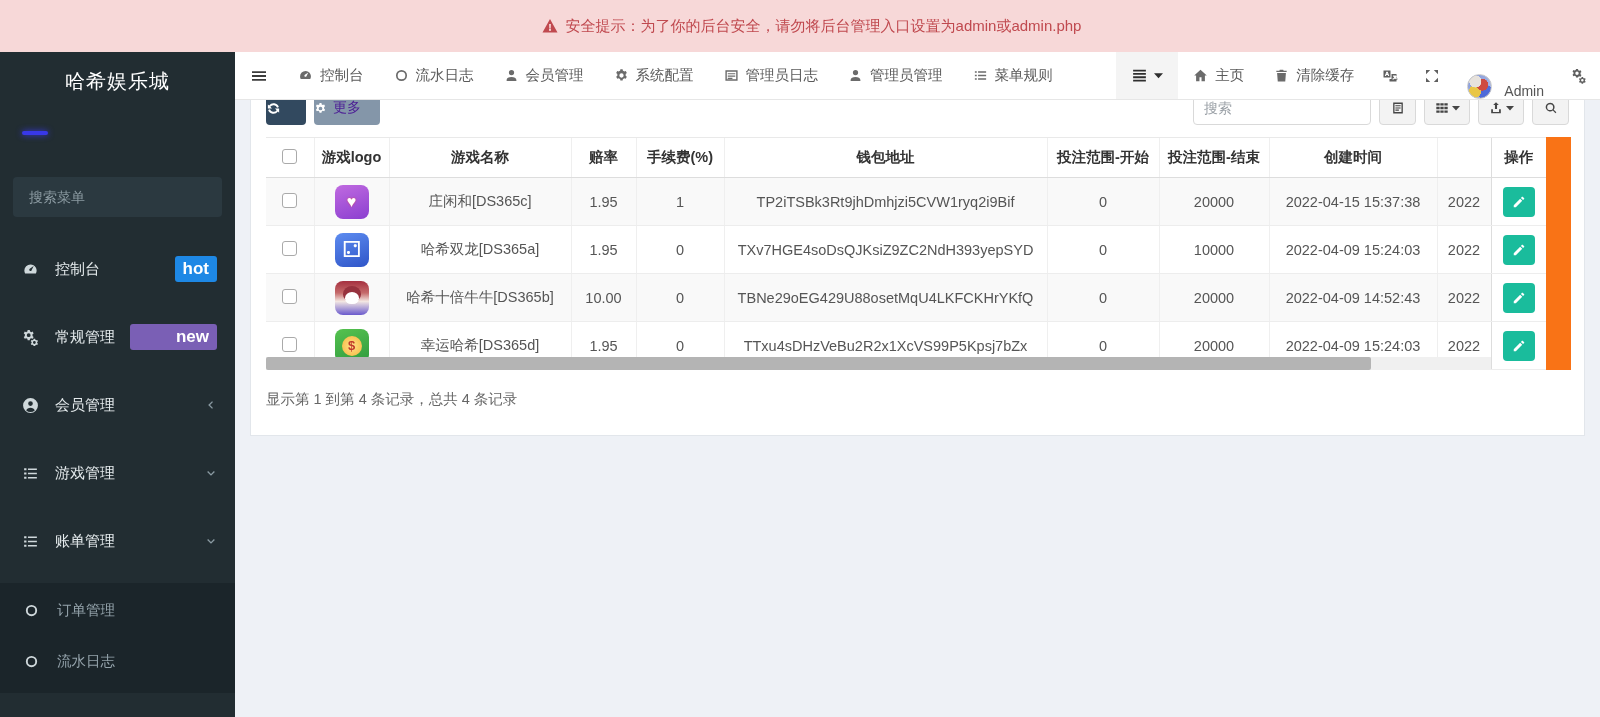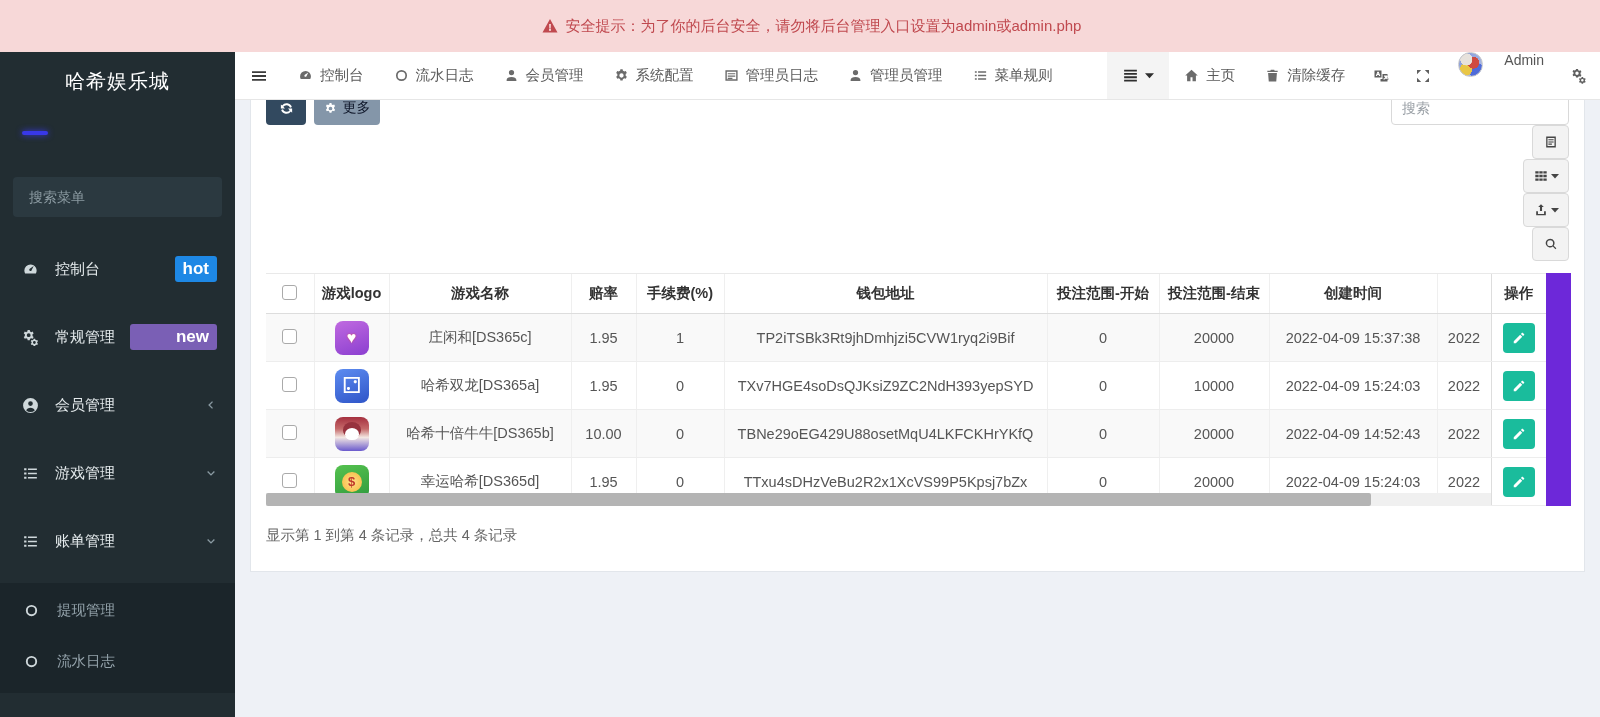--- a/index.html
+++ b/index.html
@@ -44,48 +44,48 @@
   .nb-burger svg { width:16px; height:16px; fill:currentColor; }
   .nb-item { display:flex; align-items:center; gap:7px; padding:0 15px; color:#5a5a5a; font-size:14.5px; cursor:pointer; }
   .nb-item svg { width:15px; height:15px; fill:#6b6b6b; }
   .nb-item .stroked { fill:none; stroke:#6b6b6b; stroke-width:1.8; }
   .nb-right { margin-left:auto; display:flex; align-items:stretch; }
   .nb-tasks { background:#f4f4f4; display:flex; align-items:center; gap:6px; padding:0 15px; cursor:pointer; }
   .nb-tasks svg.bars { width:17px; height:17px; fill:#2e2e2e; }
   .nb-tasks svg.caret { width:9px; height:6px; fill:#2e2e2e; }
   .nb-iconbtn { display:flex; align-items:center; padding:0 13px; color:#5f5f5f; cursor:pointer; }
   .nb-iconbtn svg { width:16px; height:16px; fill:#5f5f5f; }
-  .nb-user { display:flex; align-items:flex-start; gap:21px; padding:0 14px; color:#555; cursor:pointer; }
+  .nb-user { display:flex; align-items:flex-end; gap:12px; padding:0 14px; color:#555; cursor:pointer; }
   .avatar { width:25px; height:25px; border-radius:50%; border:1px solid #c9c9c9;
     background:
       radial-gradient(circle at 32% 28%, #e7e2dc 0 26%, rgba(0,0,0,0) 27%),
       radial-gradient(circle at 62% 42%, #cf4a3f 0 30%, rgba(0,0,0,0) 31%),
       radial-gradient(circle at 30% 72%, #e9c645 0 26%, rgba(0,0,0,0) 27%),
       radial-gradient(circle at 75% 75%, #4f6bd9 0 30%, rgba(0,0,0,0) 31%),
       linear-gradient(135deg,#7f95d9,#b8c4e8); }
 
   
   .main { flex:1; padding:0 15px; overflow:hidden; }
   .card { background:#fff; border:1px solid #e2e6eb; border-top:none; padding:0 15px 26px; overflow:hidden; }
   .toolbar { display:flex; align-items:flex-start; margin-top:-9px; }
-  .btn { border:none; border-radius:4px; height:34px; display:flex; align-items:center; justify-content:center; gap:6px; color:#0f172a; font-size:14px; cursor:pointer; }
+  .btn { border:none; border-radius:4px; height:34px; display:flex; align-items:center; justify-content:flex-start; gap:6px; color:#4c1d95; font-size:14px; cursor:pointer; }
   .btn-refresh { width:40px; background:#32495f; }
   .btn-refresh svg { width:15px; height:15px; fill:#fff; }
   .btn-more { width:66px; background:#8496a9; margin-left:8px; }
   .btn-more svg { width:13px; height:13px; fill:#fff; }
-  .tb-right { margin-left:auto; display:flex; align-items:flex-end;flex-direction:column; }
+  .tb-right { margin-left:auto; display:flex; align-items:flex-start; }
   .tb-search { width:178px; height:34px; border:1px solid #d9d9d9; border-radius:4px; padding:0 10px; font-size:14px; color:#555; outline:none; }
   .tb-search::placeholder { color:#9aa0a6; }
   .tb-btn { width:37px; height:34px; background:#f3f3f3; border:1px solid #d9d9d9; border-radius:4px; display:flex; align-items:center; justify-content:center; gap:3px; margin-left:8px; color:#454545; cursor:pointer; }
   .tb-btn svg { width:14px; height:14px; fill:currentColor; }
   .tb-btn svg.caret { width:8px; height:5px; }
   .tb-btn.w { width:46px; }
 
   
-  .tbl-wrap { margin-top:12px; background:#6d28d9; width:1305px; position:relative; }
+  .tbl-wrap { margin-top:12px; background:#f97316; width:1305px; position:relative; }
   table.grid { border-collapse:collapse; table-layout:fixed; width:1280px; background:#fff; }
   table.grid th { font-weight:bold; color:#333; font-size:14.5px; padding:10px 6px; border-bottom:1px solid #ddd; border-top:1px solid #e9e9e9; background:#fff; text-align:center; }
   table.grid td { color:#555; font-size:14.5px; text-align:center; padding:6px; height:48px; border-bottom:1px solid #ededed; }
   table.grid th + th, table.grid td + td { border-left:1px solid #efefef; }
   table.grid tr.stripe td { background:#f9f9f9; }
   td.op-cell, th.op-cell { background:#fff !important; border-left:1px solid #ddd !important; }
   .cell-clip { overflow:hidden; white-space:nowrap; text-align:left; padding-left:12px; }
   input[type=checkbox] { width:15px; height:15px; accent-color:#fff; border:1px solid #aaa; appearance:none; border-radius:3px; background:#fff; cursor:pointer; display:inline-block; }
   .logo { width:34px; height:34px; border-radius:8px; margin:0 auto; position:relative; overflow:hidden; }
   .logo span { position:absolute; inset:0; display:flex; align-items:center; justify-content:center; font-size:15px; }
@@ -191,21 +191,21 @@
         </span>
     </div>
 
     <div class="s-sub">
       <div class="s-item">
         <span class="s-ico">
             <svg viewBox="0 0 16 16">
               <circle cx="8" cy="8" r="5"></circle>
             </svg>
           </span>
-        <span class="s-label">提现管理</span>
+        <span class="s-label">订单管理</span>
       </div>
       <div class="s-item">
         <span class="s-ico">
             <svg viewBox="0 0 16 16">
               <circle cx="8" cy="8" r="5"></circle>
             </svg>
           </span>
         <span class="s-label">流水日志</span>
       </div>
     </div>
@@ -389,21 +389,21 @@
                     <div class="logo logo-1">
                       <span></span>
                     </div>
                   </td>
                 <td>庄闲和[DS365c]</td>
                 <td>1.95</td>
                 <td>1</td>
                 <td>TP2iTSBk3Rt9jhDmhjzi5CVW1ryq2i9Bif</td>
                 <td>0</td>
                 <td>20000</td>
-                <td>2022-04-09 15:37:38</td>
+                <td>2022-04-15 15:37:38</td>
                 <td class="cell-clip">2022</td>
                 <td class="op-cell">
                     <button class="op-btn">
                       <svg viewBox="0 0 16 16">
                         <path d="M2 11.6V14h2.4l7.3-7.3-2.4-2.4L2 11.6zM13.9 4.6c.25-.25.25-.66 0-.9L12.3 2.1a.64.64 0 0 0-.9 0l-1.2 1.2 2.4 2.4 1.3-1.1z"></path>
                       </svg>
                     </button>
                   </td>
               </tr>
               <tr>

